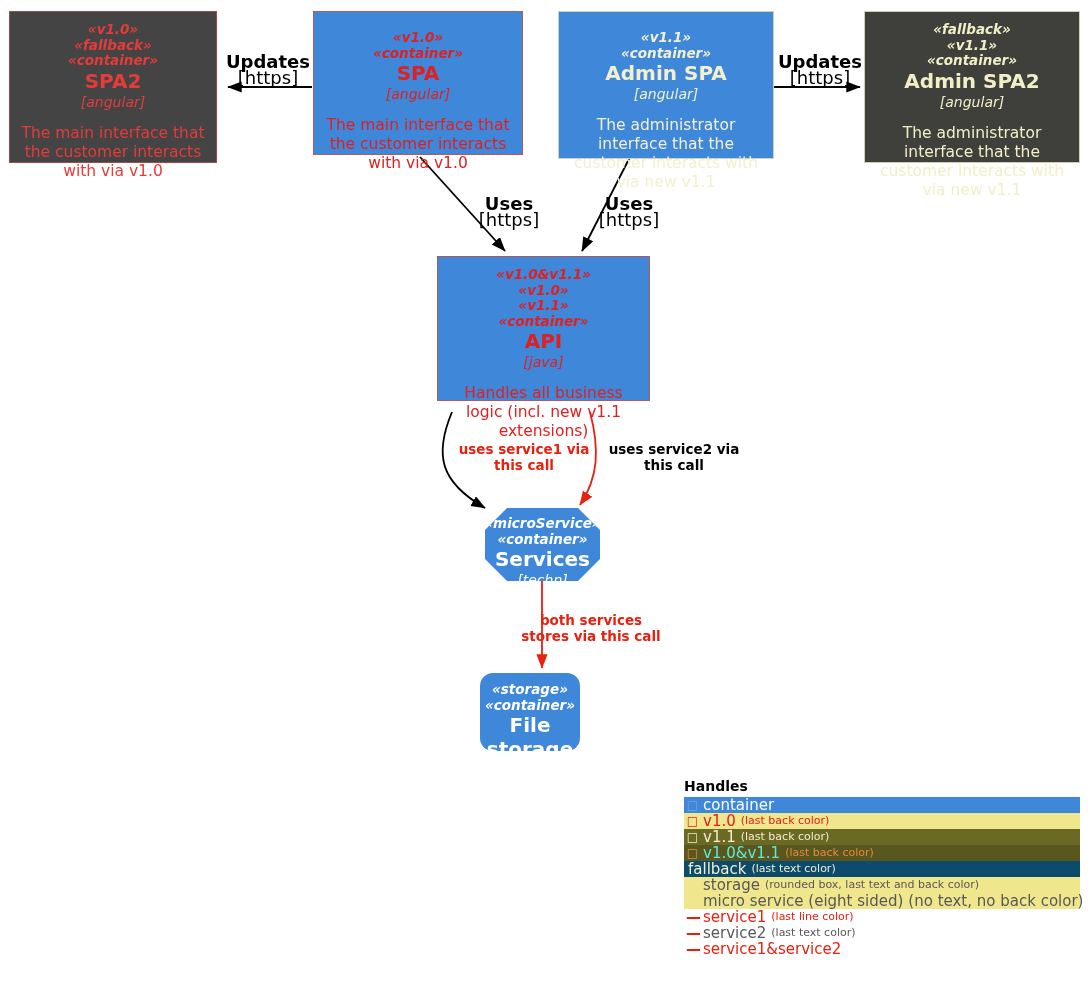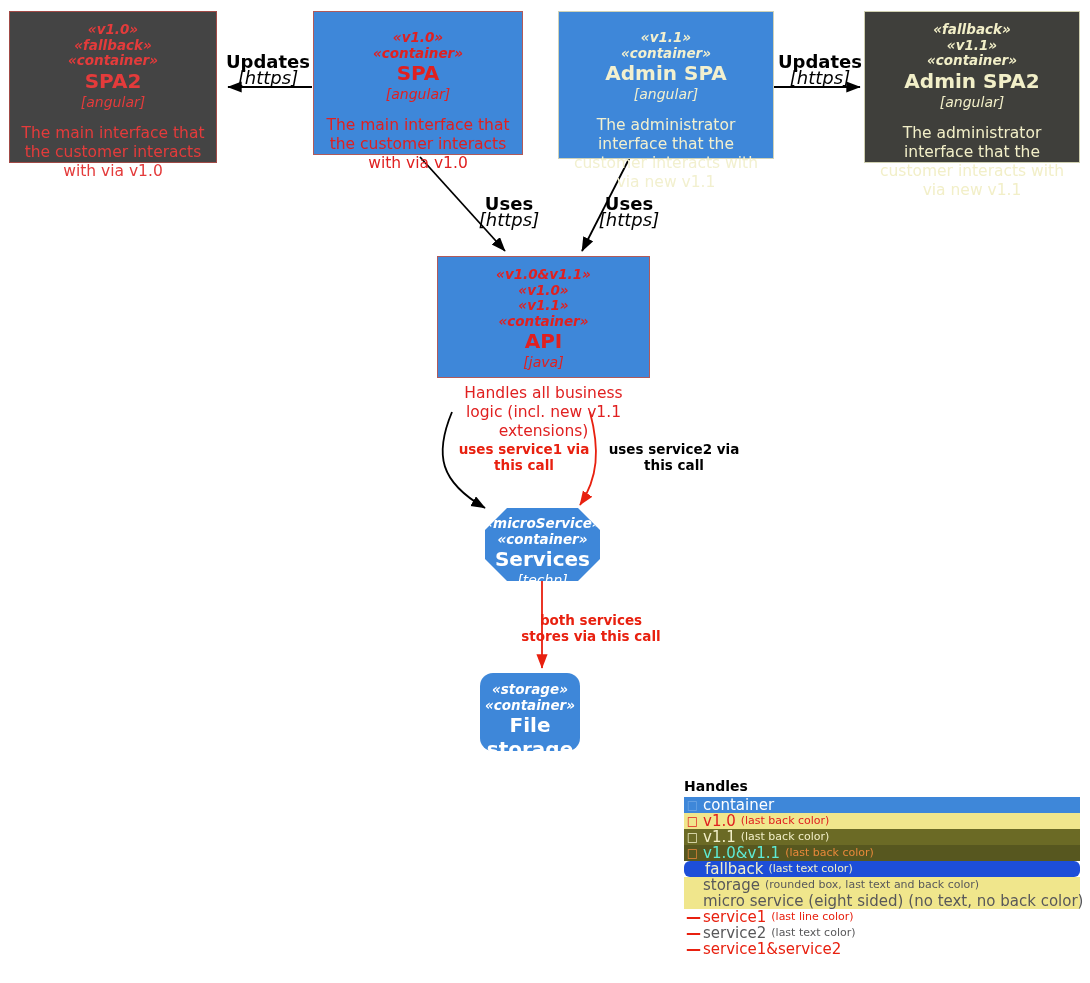--- a/index.html
+++ b/index.html
@@ -26,21 +26,21 @@
   .rounded{border-radius:13px;}
   .octagon{
     background:#3e87d9;color:#ffffff;border:none;
     clip-path:polygon(22px 0,calc(100% - 22px) 0,100% 22px,100% calc(100% - 22px),
                       calc(100% - 22px) 100%,22px 100%,0 calc(100% - 22px),0 22px);
   }
 
   
   .edge-label{position:absolute;text-align:center;font-size:18px;line-height:16px;}
   .edge-label .l1{font-weight:bold;}
-  .edge-label .l2{font-style:italic;}
+  .edge-label .l2{}
   .el-black{color:#000000;}
   .el-red{color:#e8200f;font-weight:bold;}
 
   
   #legend{position:absolute;left:684px;top:778px;width:396px;}
   #legend .lg-title{font-size:14px;font-weight:bold;color:#000;margin-bottom:3px;}
   #legend .row{height:16px;display:flex;align-items:center;white-space:nowrap;
                font-size:15px;line-height:16px;padding-left:2px;}
   #legend .glyph{display:inline-block;width:13px;text-align:center;font-size:12px;margin-right:4px;}
   #legend .dash{display:inline-block;width:13px;text-align:center;font-weight:bold;margin-right:4px;}
@@ -121,21 +121,21 @@
 
   <div class="node box-dark-cream" style="left:864px;top:11px;width:216px;height:152px;padding:10px 8px 8px;">
     <div class="stereo">«fallback»</div>
     <div class="stereo">«v1.1»</div>
     <div class="stereo">«container»</div>
     <div class="title">Admin SPA2</div>
     <div class="techn">[angular]</div>
     <div class="desc">The administrator interface that the customer interacts with via new v1.1</div>
   </div>
 
-  <div class="node box-blue-red" style="left:437px;top:256px;width:213px;height:122px;padding:10px 18px 8px;">
+  <div class="node box-blue-red" style="left:437px;top:256px;width:213px;height:145px;padding:10px 18px 8px;">
     <div class="stereo">«v1.0&amp;v1.1»</div>
     <div class="stereo">«v1.0»</div>
     <div class="stereo">«v1.1»</div>
     <div class="stereo">«container»</div>
     <div class="title">API</div>
     <div class="techn">[java]</div>
     <div class="desc">Handles all business logic (incl. new v1.1 extensions)</div>
   </div>
 
   <div class="node octagon" style="left:485px;top:508px;width:115px;height:73px;padding:8px 6px 0;">
@@ -204,21 +204,21 @@
       <span class="lbl" style="color:#f2efc8;">v1.1</span>
       <span class="note" style="color:#f2efc8;">(last back color)</span>
     </div>
 
     <div class="row" style="background:#57571f;">
       <span class="glyph" style="color:#e8883a;">□</span>
       <span class="lbl" style="color:#5eead4;">v1.0&amp;v1.1</span>
       <span class="note" style="color:#e8883a;">(last back color)</span>
     </div>
 
-    <div class="row" style="background:#1d4ed8;padding-left:21px;border-radius:6px;">
+    <div class="row" style="background:#0c4a6e;padding-left:4px;">
       <span class="lbl" style="color:#f2efc8;">fallback</span>
       <span class="note" style="color:#f2efc8;">(last text color)</span>
     </div>
 
     <div class="row" style="background:#f0e68c;padding-left:19px;">
       <span class="lbl" style="color:#58585a;">storage</span>
       <span class="note" style="color:#58585a;">(rounded box, last text and back color)</span>
     </div>
 
     <div class="row" style="background:#f0e68c;padding-left:19px;">

